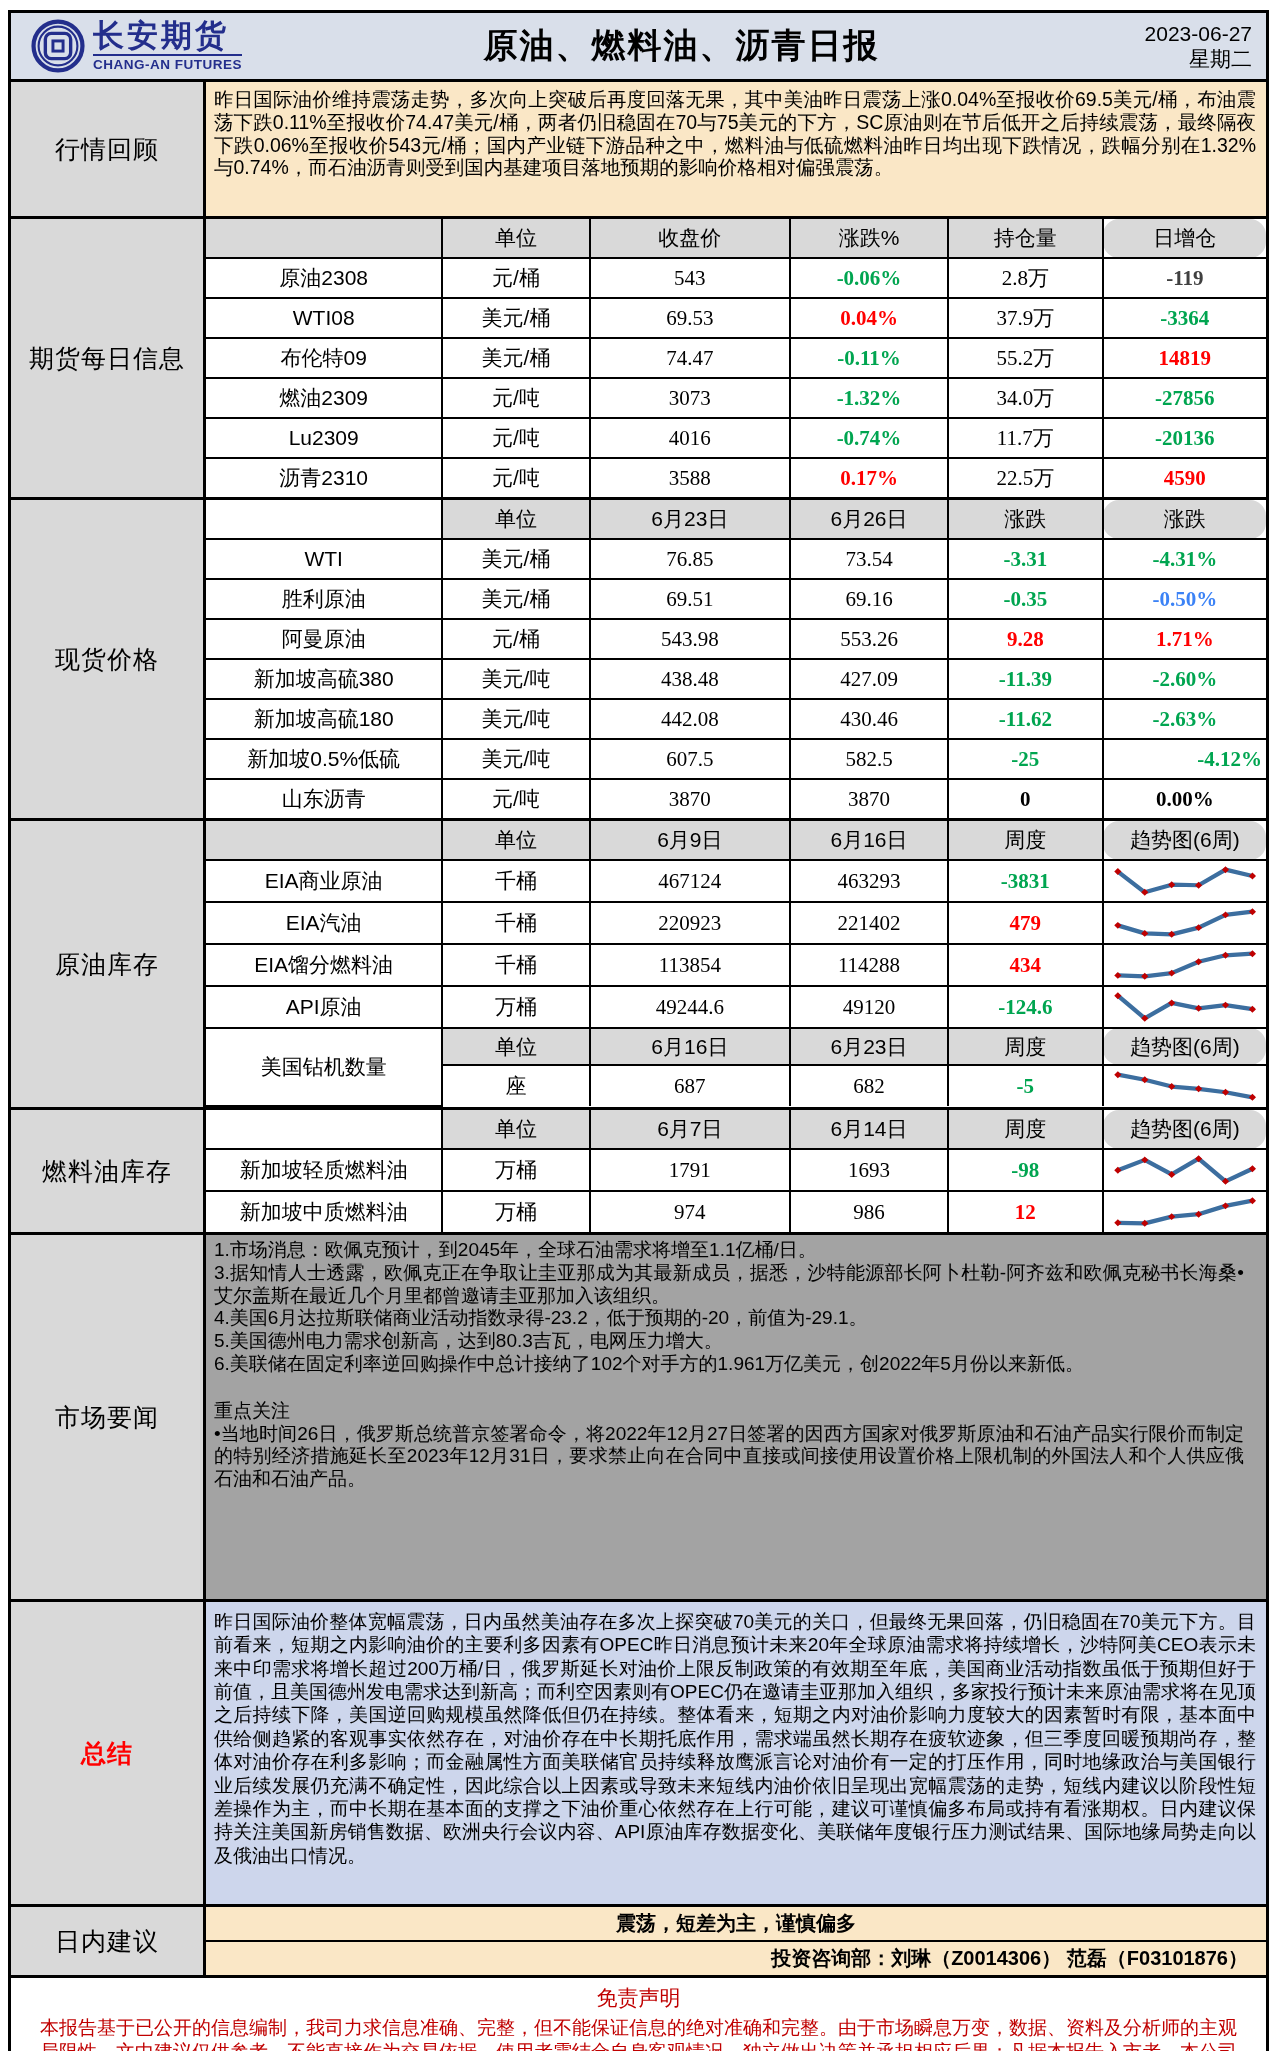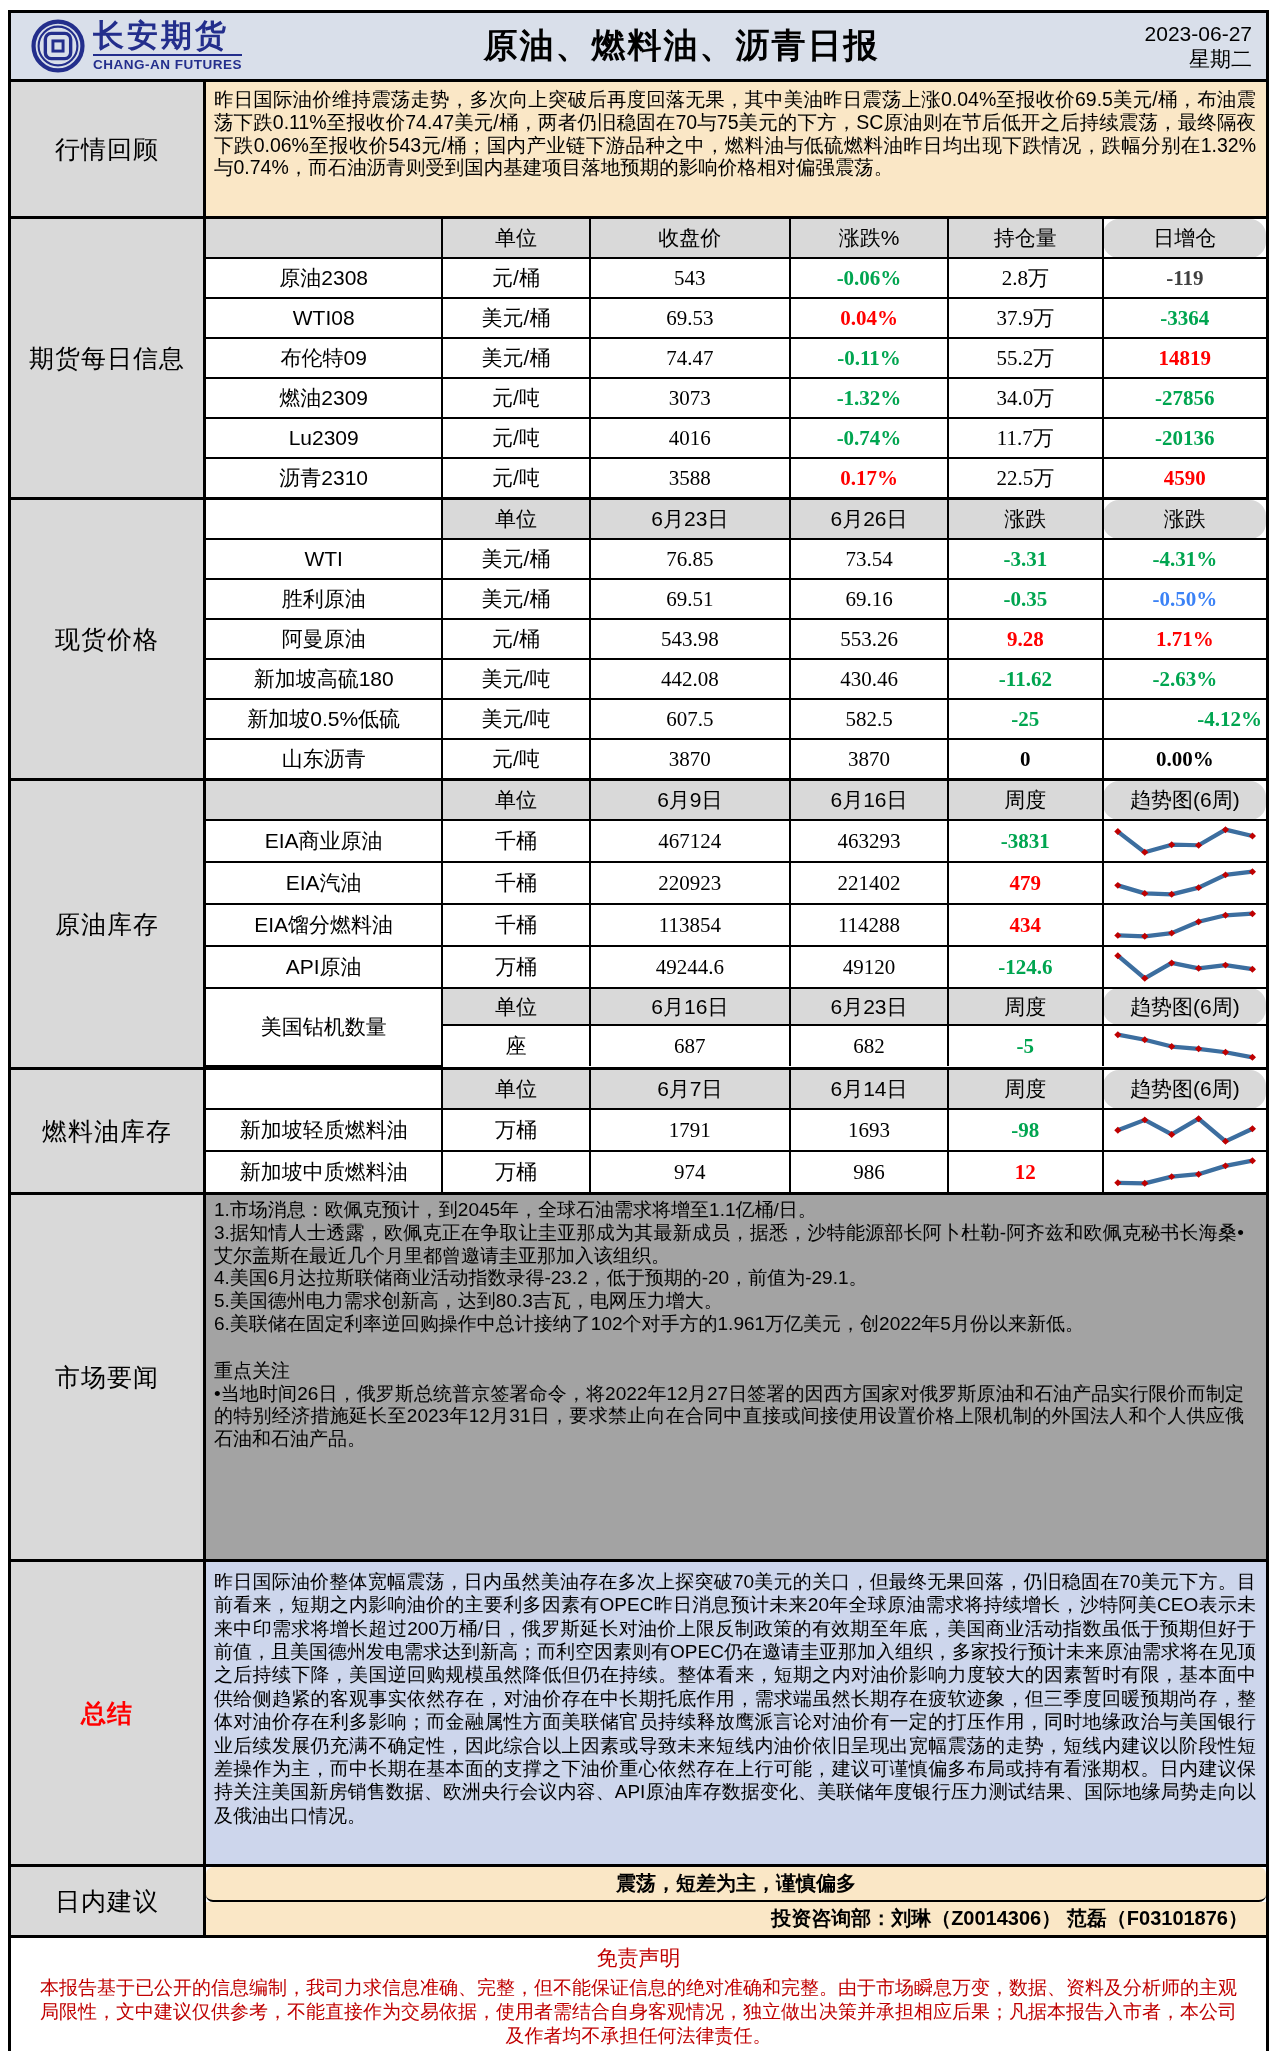--- a/index.html
+++ b/index.html
@@ -42,21 +42,21 @@
   .hdr{background:var(--c-label_bg);height:35px;}
   .corner-white{background:#fff;}
   .num{font-family:"Liberation Serif","DejaVu Serif",serif;font-size:21px;}
   .chg{font-weight:bold;}
   .spark{padding:1px 8px;}
   .sparkbox{width:100%;height:34px;}
   .rig-name{background:#fff;}
 
   
   .advice-row{background:var(--c-review_bg);height:33px;display:flex;align-items:center;font-size:20px;font-weight:bold;}
-  .advice-main{justify-content:center;border-bottom:2px solid #000;border-radius:7px;}
+  .advice-main{justify-content:center;border-bottom:2px solid #000;}
   .advice-dept{justify-content:flex-end;padding-right:18px;}
 
   
   .disclaimer{padding:6px 26px 14px 26px;text-align:center;color:var(--c-disclaimer_red);}
   .disclaimer-title{font-size:21px;font-weight:normal;margin-bottom:4px;}
   .disclaimer-text{font-size:19px;line-height:1.25;}
 </style>
 </head>
 <body>
 
@@ -202,20 +202,28 @@
         </tr>
         <tr>
           <td>阿曼原油</td>
           <td>元/桶</td>
           <td class="num">543.98</td>
           <td class="num">553.26</td>
           <td class="num chg" style="color: rgb(255, 0, 0);">9.28</td>
           <td class="num chg" style="color: rgb(255, 0, 0);">1.71%</td>
         </tr>
         <tr>
+          <td>新加坡高硫380</td>
+          <td>美元/吨</td>
+          <td class="num">438.48</td>
+          <td class="num">427.09</td>
+          <td class="num chg" style="color: rgb(0, 165, 80);">-11.39</td>
+          <td class="num chg" style="color: rgb(0, 165, 80);">-2.60%</td>
+        </tr>
+        <tr>
           <td>新加坡高硫180</td>
           <td>美元/吨</td>
           <td class="num">442.08</td>
           <td class="num">430.46</td>
           <td class="num chg" style="color: rgb(0, 165, 80);">-11.62</td>
           <td class="num chg" style="color: rgb(0, 165, 80);">-2.63%</td>
         </tr>
         <tr>
           <td>新加坡0.5%低硫</td>
           <td>美元/吨</td>

